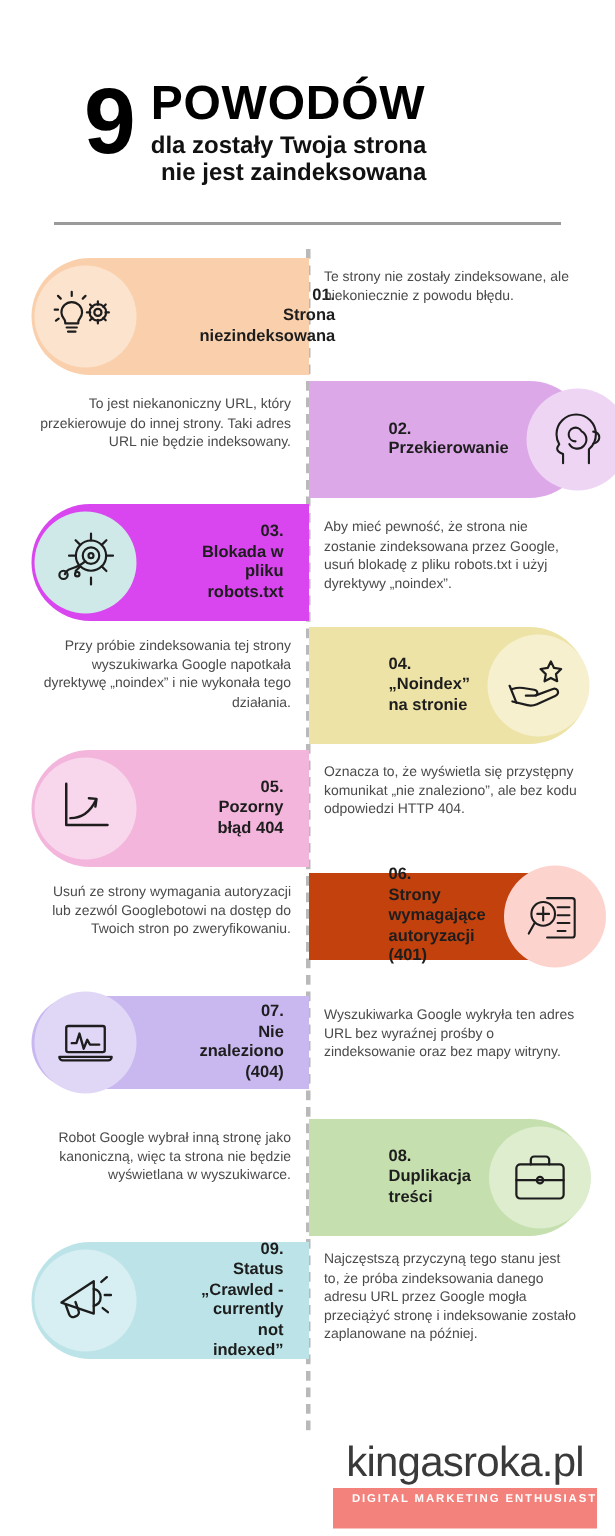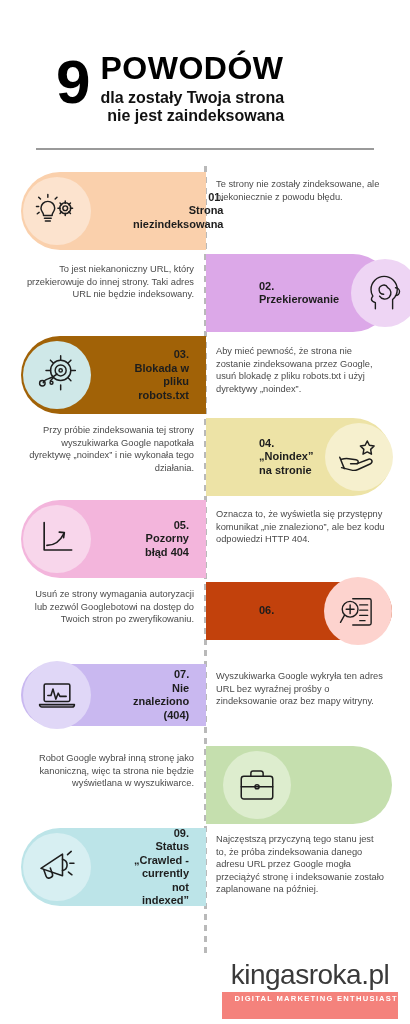--- a/index.html
+++ b/index.html
@@ -218,21 +218,21 @@
           <svg width="42" height="42" viewBox="0 0 48 48" fill="none" stroke="#1d1d1d" stroke-width="1.6" stroke-linecap="round" stroke-linejoin="round">
             <path d="M13 42v-7c-2.6-1-4.5-2.2-4.5-4 0-1.3.9-2.2 1.6-3.4C8.6 25.2 8 22.6 8 20 8 11.7 14.8 5 23 5s15 6.7 15 15c0 4.6-2 8.7-5.3 11.4V42"></path>
             <path d="M36 18c2.6 0 4.6 2 4.6 4.4S38.6 27 36 27"></path>
             <path d="M22.5 25.4a5.2 5.2 0 1 1 4.6-7.6 7 7 0 1 1-9.3 9.8"></path>
           </svg>
         </div>
       </div>
     </div>
     <div class="desc desc-left" style="top: 263px;">To jest niekanoniczny URL, który przekierowuje do innej strony. Taki adres URL nie będzie indeksowany.</div>
     <div class="row" style="top: 336px;">
-      <div class="pill pill-left" style="background: #a16207; height: 78px;">
+      <div class="pill pill-left" style="background: #d946ef; height: 78px;">
         <div class="icon-bubble" style="background: rgb(207, 232, 232);">
           <svg width="44" height="44" viewBox="0 0 48 48" fill="none" stroke="#1d1d1d" stroke-width="1.6" stroke-linecap="round" stroke-linejoin="round">
             <circle cx="28" cy="19" r="11"></circle>
             <circle cx="28" cy="19" r="6"></circle>
             <circle cx="28" cy="19" r="1.8"></circle>
             <path d="M28 8V3M28 35v5M17 19h-5M39 19h5M20.2 11.2 16.8 7.8M35.8 26.8l3.4 3.4M35.8 11.2l3.4-3.4M20.2 26.8l-3.4 3.4"></path>
             <path d="M24 23c-4 3.5-7 4.5-10.5 5.5-2.5.8-4 2-4.5 4"></path>
             <circle cx="8" cy="33" r="3"></circle>
             <circle cx="18" cy="32.5" r="1.6"></circle>
           </svg>
@@ -274,20 +274,21 @@
           <span class="pill-num">05.</span>
           <span class="pill-label">Pozorny błąd 404</span>
         </div>
       </div>
     </div>
     <div class="desc desc-right" style="top: 508px;">Oznacza to, że wyświetla się przystępny komunikat „nie znaleziono”, ale bez kodu odpowiedzi HTTP 404.</div>
     <div class="row" style="top: 582px;">
       <div class="pill pill-right" style="background: #c2410c; height: 58px;">
         <div class="pill-text">
           <span class="pill-num">06.</span>
+          <span class="pill-label">Strony wymagające autoryzacji (401)</span>
         </div>
         <div class="icon-bubble" style="background: rgb(253, 211, 206);">
           <svg width="42" height="42" viewBox="0 0 48 48" fill="none" stroke="#1d1d1d" stroke-width="1.6" stroke-linecap="round" stroke-linejoin="round">
             <path d="M18 10h19a2 2 0 0 1 2 2v26a2 2 0 0 1-2 2H18"></path>
             <path d="M26 17h9M26 23h9M26 29h9M26 35h6"></path>
             <circle cx="15" cy="22" r="9"></circle>
             <path d="M8.6 28.8 4 37"></path>
             <path d="M15 17v10M10.5 22h9"></path>
           </svg>
         </div>
@@ -305,20 +306,24 @@
         </div>
         <div class="pill-text">
           <span class="pill-num">07.</span>
           <span class="pill-label">Nie znaleziono (404)</span>
         </div>
       </div>
     </div>
     <div class="desc desc-right" style="top: 670px;">Wyszukiwarka Google wykryła ten adres URL bez wyraźnej prośby o zindeksowanie oraz bez mapy witryny.</div>
     <div class="row" style="top: 746px;">
       <div class="pill pill-right" style="background: rgb(197, 223, 174); height: 78px;">
+        <div class="pill-text">
+          <span class="pill-num">08.</span>
+          <span class="pill-label">Duplikacja treści</span>
+        </div>
         <div class="icon-bubble" style="background: rgb(221, 237, 206);">
           <svg width="42" height="42" viewBox="0 0 48 48" fill="none" stroke="#1d1d1d" stroke-width="1.7" stroke-linecap="round" stroke-linejoin="round">
             <rect x="6" y="14" width="36" height="26" rx="3"></rect>
             <path d="M17 14v-3.5A2.5 2.5 0 0 1 19.5 8h9a2.5 2.5 0 0 1 2.5 2.5V14"></path>
             <path d="M6 26h36"></path>
             <circle cx="24" cy="26" r="2.4"></circle>
           </svg>
         </div>
       </div>
     </div>

